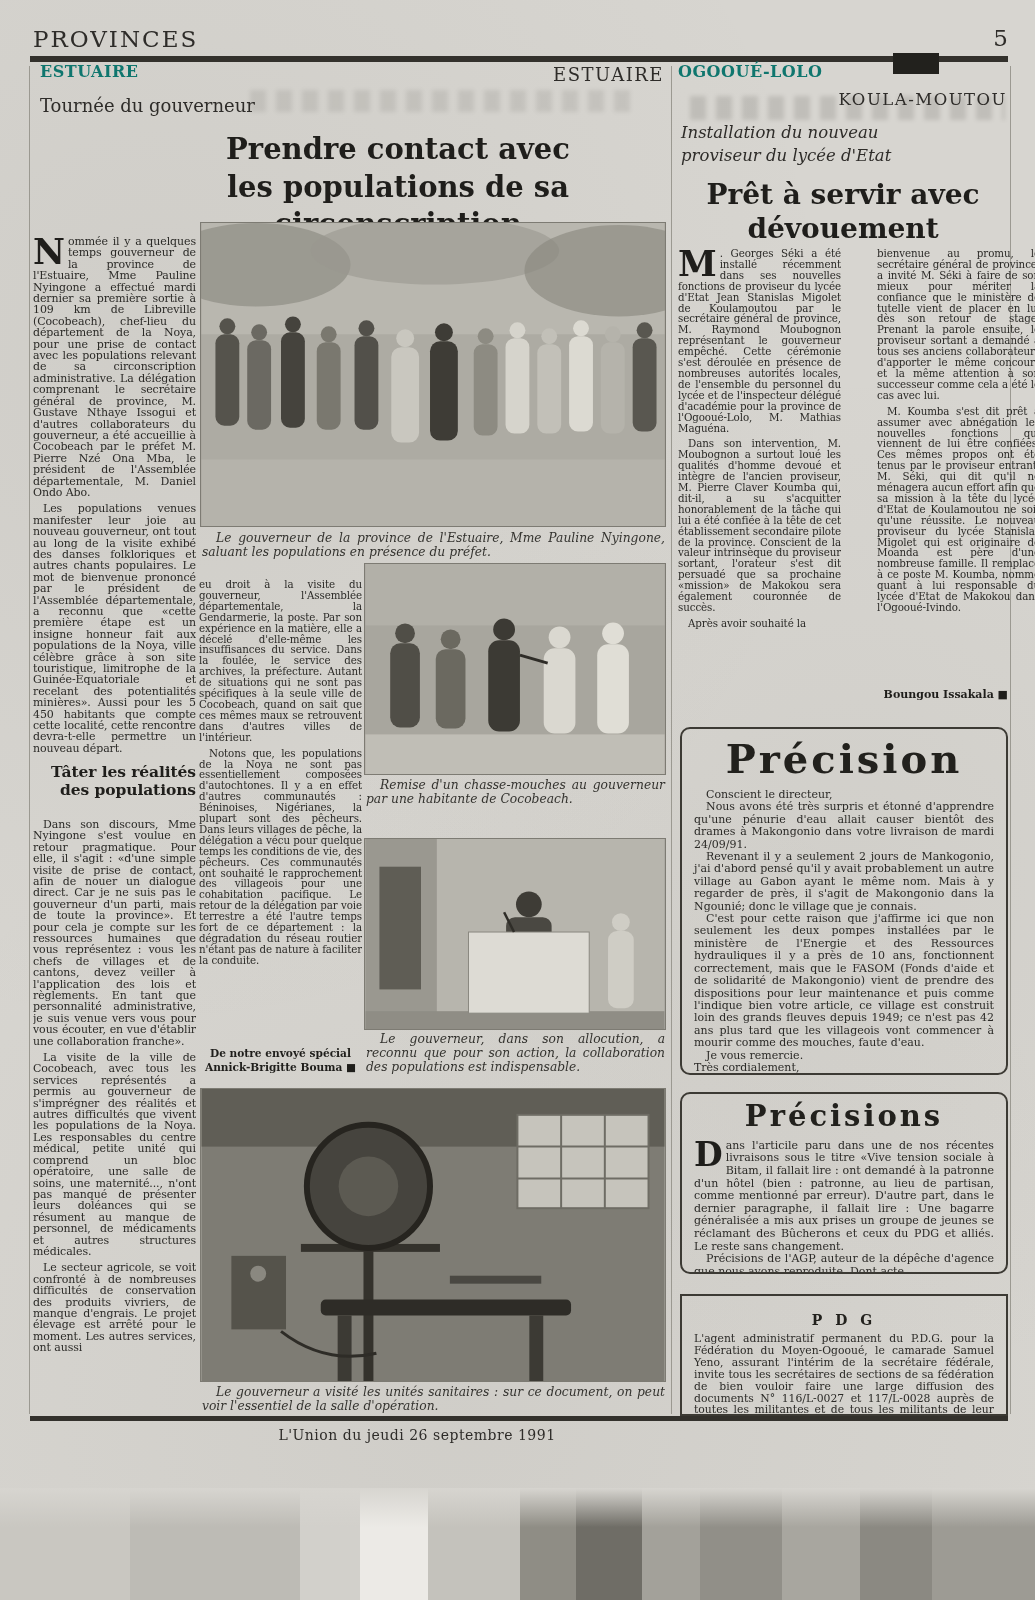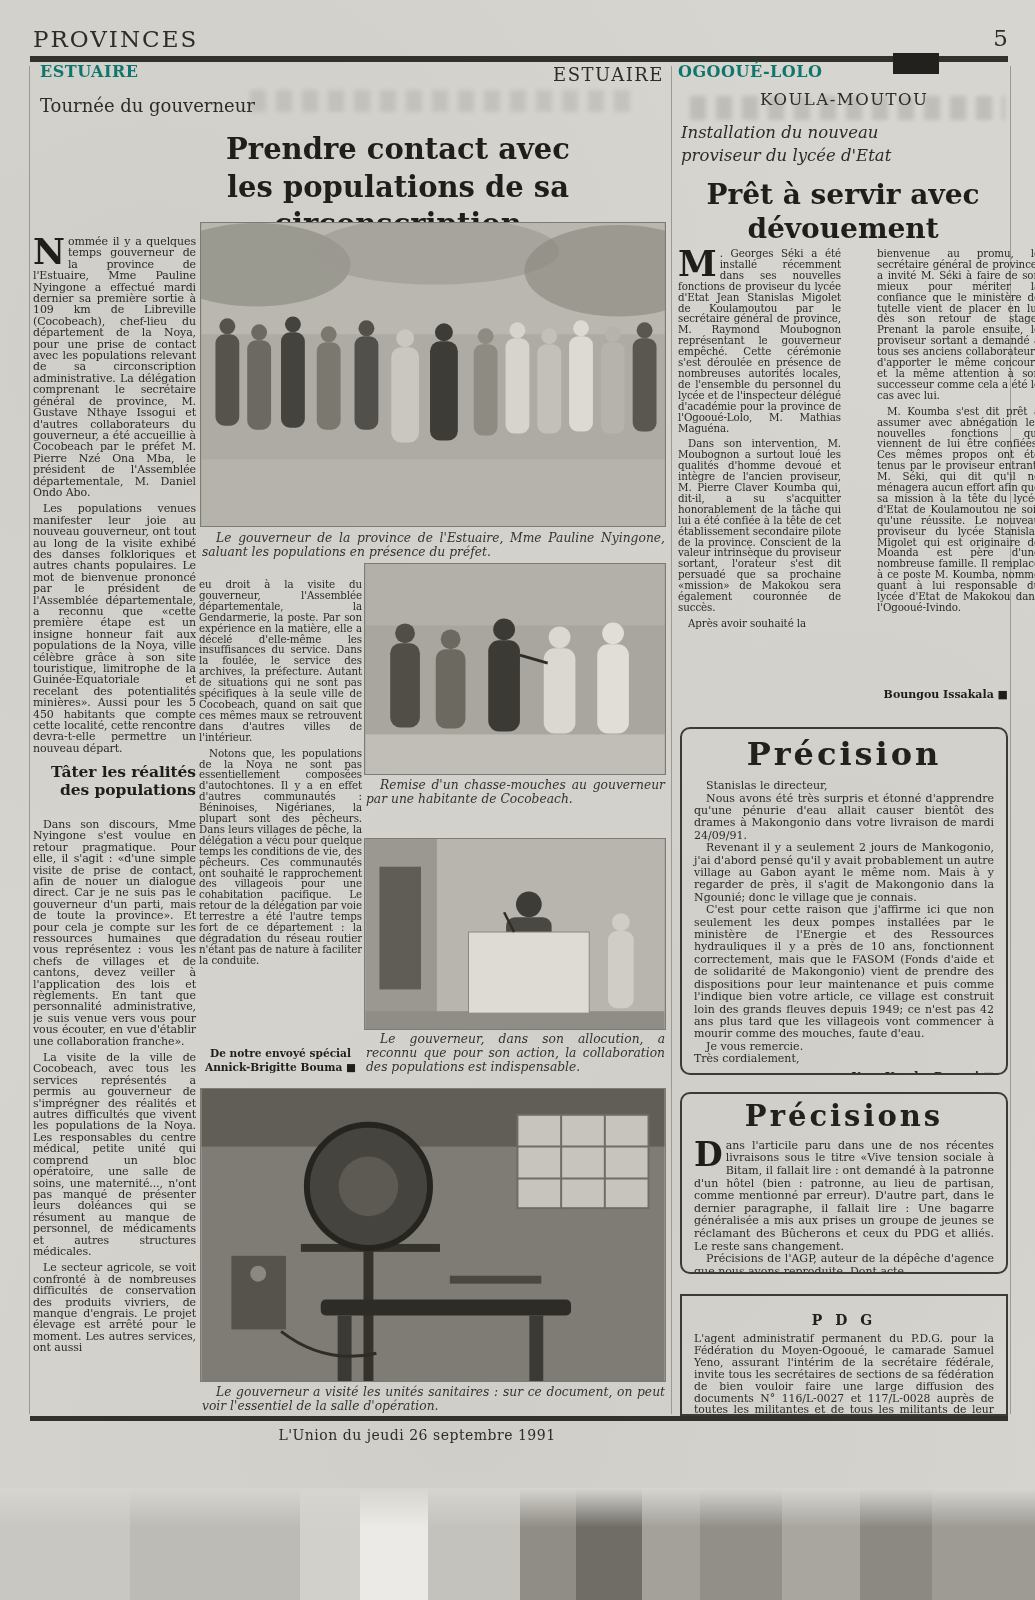--- a/index.html
+++ b/index.html
@@ -185,21 +185,21 @@
     <circle cx="57" cy="186" r="8" fill="#8a8880"></circle>
     <rect x="250" y="188" width="92" height="8" fill="#4a4842"></rect>
     <rect x="120" y="212" width="252" height="16" rx="5" fill="#2e2c27"></rect>
     <rect x="137" y="228" width="14" height="66" fill="#3c3a34"></rect>
     <rect x="330" y="228" width="14" height="66" fill="#3c3a34"></rect>
     <path d="M80 244 q 44 34 96 22" stroke="#2e2c27" stroke-width="3" fill="none"></path>
   </svg>
   <div class="abs caption" style="left:202px;top:1386px;width:463px">Le gouverneur a visité les unités sanitaires : sur ce document, on peut voir l'essentiel de la salle d'opération.</div>
 
   <div class="abs hdr-region" style="left:678px;top:62px">OGOOUÉ-LOLO</div>
-  <div class="abs hdr-city" style="left:760px;top:90px;width:247px;font-size:16.5px">KOULA-MOUTOU</div>
+  <div class="abs hdr-city" style="left:760px;top:90px;width:247px;text-align:right;font-size:16.5px">KOULA-MOUTOU</div>
   <div class="abs kicker-r" style="left:681px;top:121px;width:300px">
     <div>Installation du nouveau</div>
     <div>proviseur du lycée d'Etat</div>
   </div>
   <div class="abs headline headline-r" style="left:678px;top:178px;width:330px">
     <div>Prêt à servir avec</div>
     <div>dévouement</div>
   </div>
 
   <div class="abs body-txt body-sm" style="left:678px;top:248px;width:163px;height:462px;overflow:hidden">
@@ -207,23 +207,23 @@
     <p>Dans son intervention, M. Moubognon a surtout loué les qualités d'homme devoué et intègre de l'ancien proviseur, M. Pierre Claver Koumba qui, dit-il, a su s'acquitter honorablement de la tâche qui lui a été confiée à la tête de cet établissement secondaire pilote de la province. Conscient de la valeur intrinsèque du proviseur sortant, l'orateur s'est dit persuadé que sa prochaine «mission» de Makokou sera également couronnée de succès.</p>
     <p>Après avoir souhaité la</p>
   </div>
   <div class="abs body-txt body-sm" style="left:877px;top:248px;width:163px;height:436px;overflow:hidden">
     <p class="noindent">bienvenue au promu, le secrétaire général de province, a invité M. Séki à faire de son mieux pour mériter la confiance que le ministère de tutelle vient de placer en lui dès son retour de stage. Prenant la parole ensuite, le proviseur sortant a demandé à tous ses anciens collaborateurs d'apporter le même concours et la même attention à son successeur comme cela a été le cas avec lui.</p>
     <p>M. Koumba s'est dit prêt à assumer avec abnégation les nouvelles fonctions qui viennent de lui être confiées. Ces mêmes propos ont été tenus par le proviseur entrant, M. Séki, qui dit qu'il ne ménagera aucun effort afin que sa mission à la tête du lycée d'Etat de Koulamoutou ne soit qu'une réussite. Le nouveau proviseur du lycée Stanislas Migolet qui est originaire de Moanda est père d'une nombreuse famille. Il remplace à ce poste M. Koumba, nommé quant à lui responsable du lycée d'Etat de Makokou dans l'Ogooué-Ivindo.</p>
   </div>
   <div class="abs byline-r" style="left:845px;top:688px;width:163px">Boungou Issakala ■</div>
 
   <div class="abs box" style="left:680px;top:727px;width:328px;height:348px">
-    <div class="box-title" style="font-size:32px;line-height:1.1;margin:2px 0 8px">Précision</div>
+    <div class="box-title" style="font-size:40px;line-height:1.1;margin:2px 0 8px">Précision</div>
     <div class="letter-txt">
-      <p>Stanislas le directeur,</p>
+      <p>Conscient le directeur,</p>
       <p>Nous avons été très surpris et étonné d'apprendre qu'une pénurie d'eau allait causer bientôt des drames à Makongonio dans votre livraison de mardi 24/09/91.</p>
       <p>Revenant il y a seulement 2 jours de Mankogonio, j'ai d'abord pensé qu'il y avait probablement un autre village au Gabon ayant le même nom. Mais à y regarder de près, il s'agit de Makongonio dans la Ngounié; donc le village que je connais.</p>
       <p>C'est pour cette raison que j'affirme ici que non seulement les deux pompes installées par le ministère de l'Energie et des Ressources hydrauliques il y a près de 10 ans, fonctionnent correctement, mais que le FASOM (Fonds d'aide et de solidarité de Makongonio) vient de prendre des dispositions pour leur maintenance et puis comme l'indique bien votre article, ce village est construit loin des grands fleuves depuis 1949; ce n'est pas 42 ans plus tard que les villageois vont commencer à mourir comme des mouches, faute d'eau.</p>
       <p>Je vous remercie.</p>
       <p style="text-indent:0">Très cordialement,</p>
     </div>
     <div class="sig">
       <div>Yves Kombo Pongui ■</div>
 
     </div>

